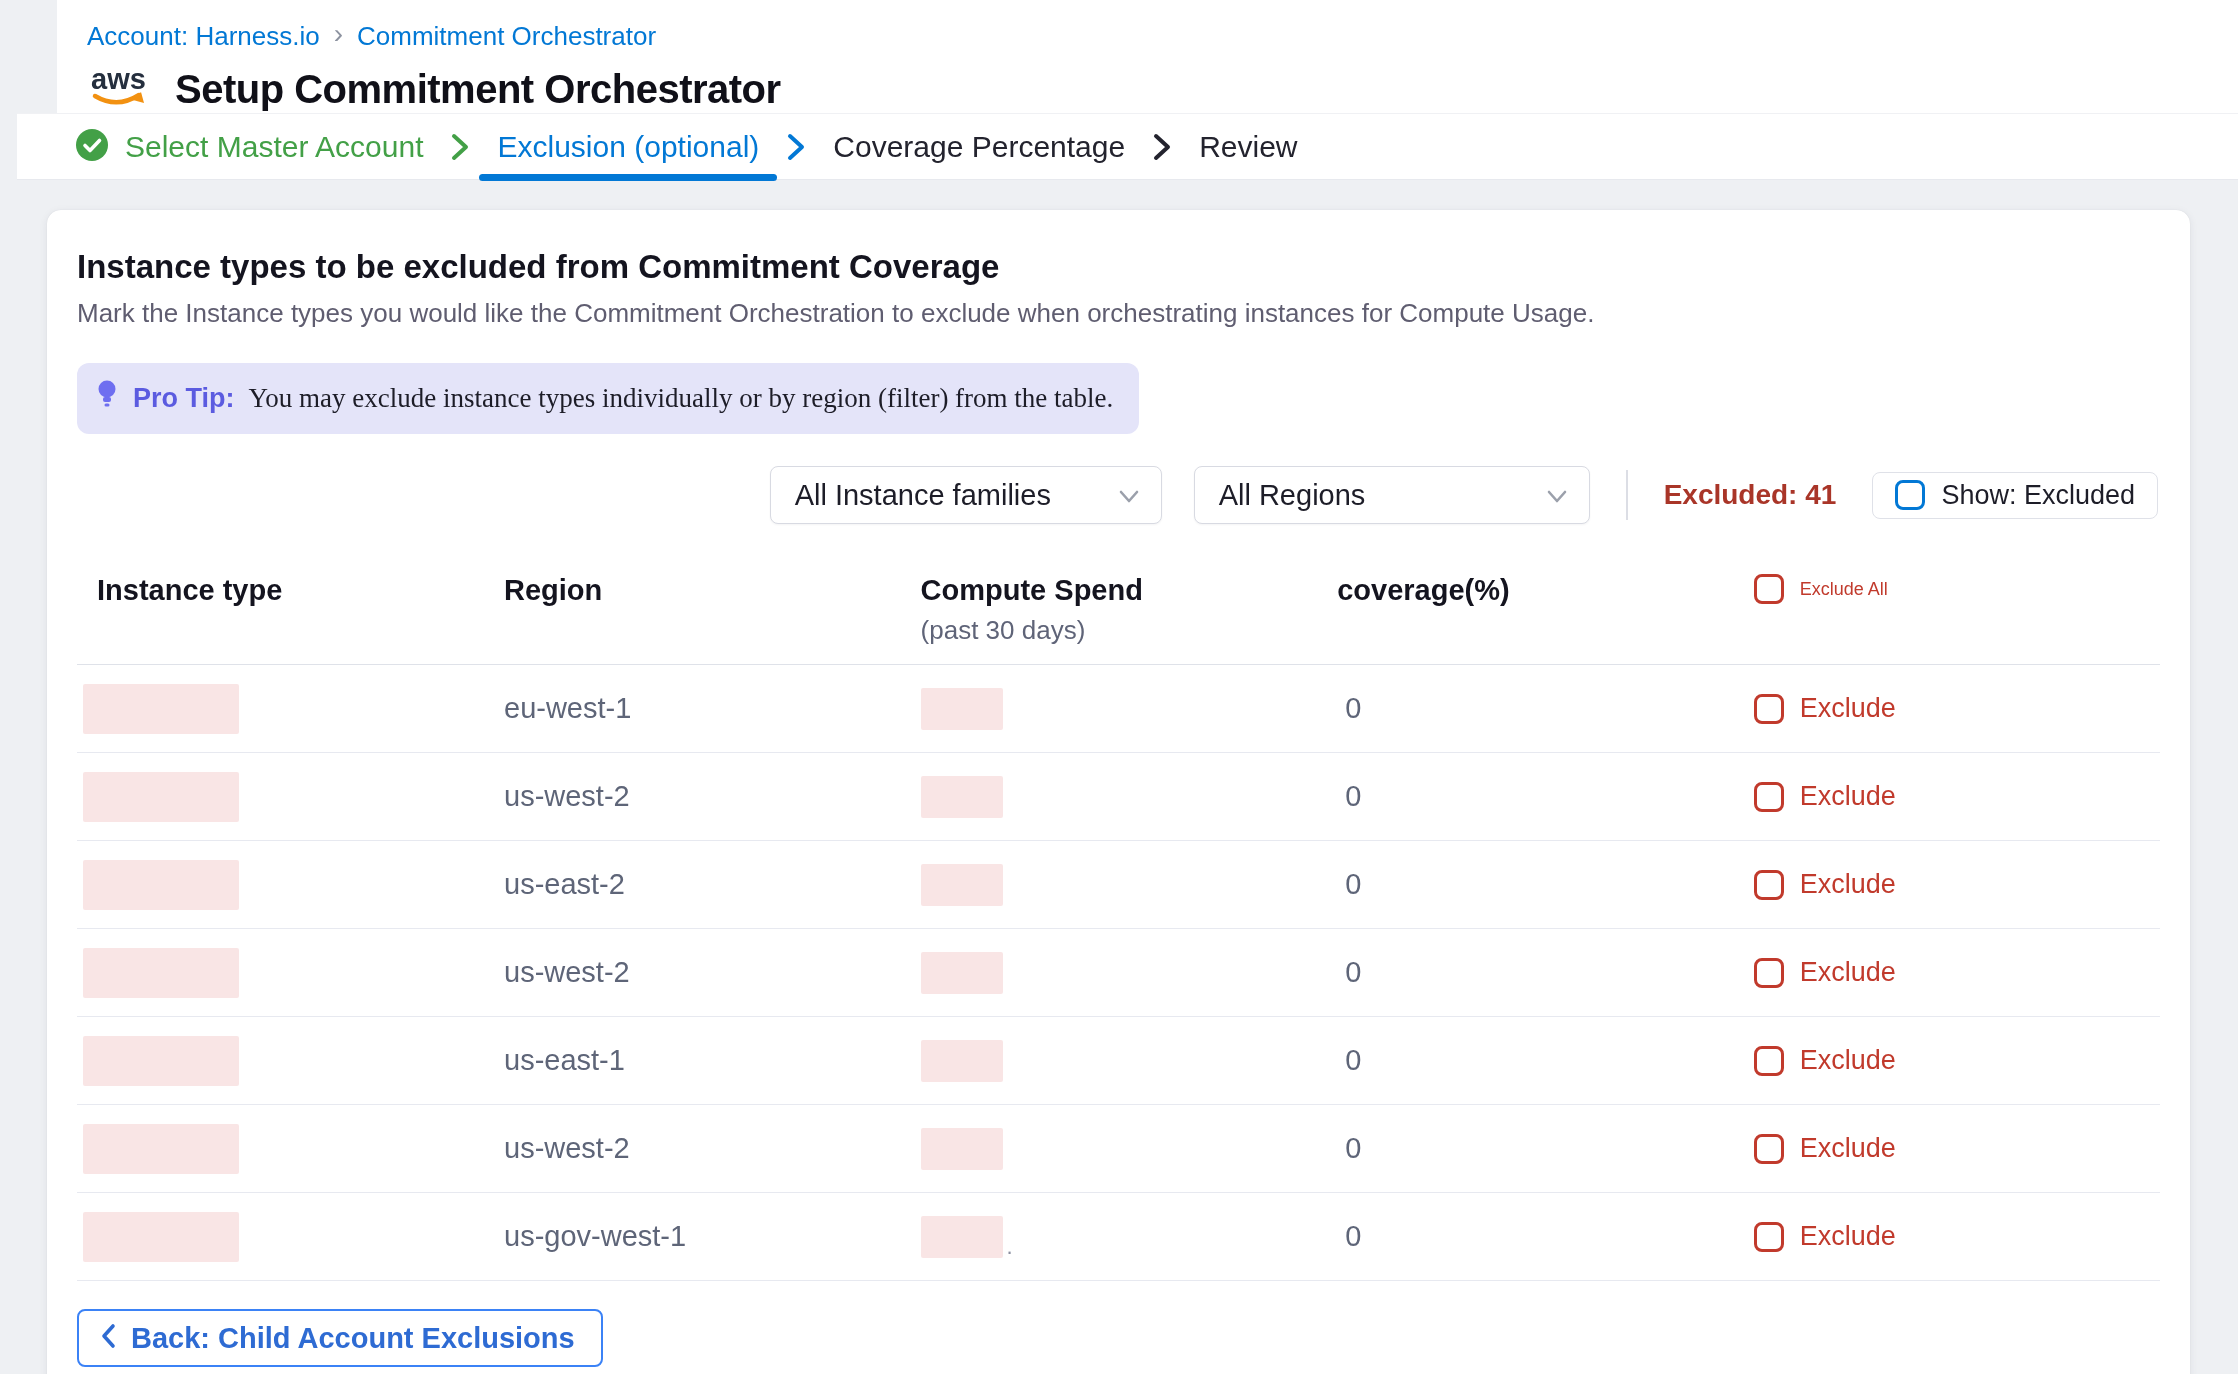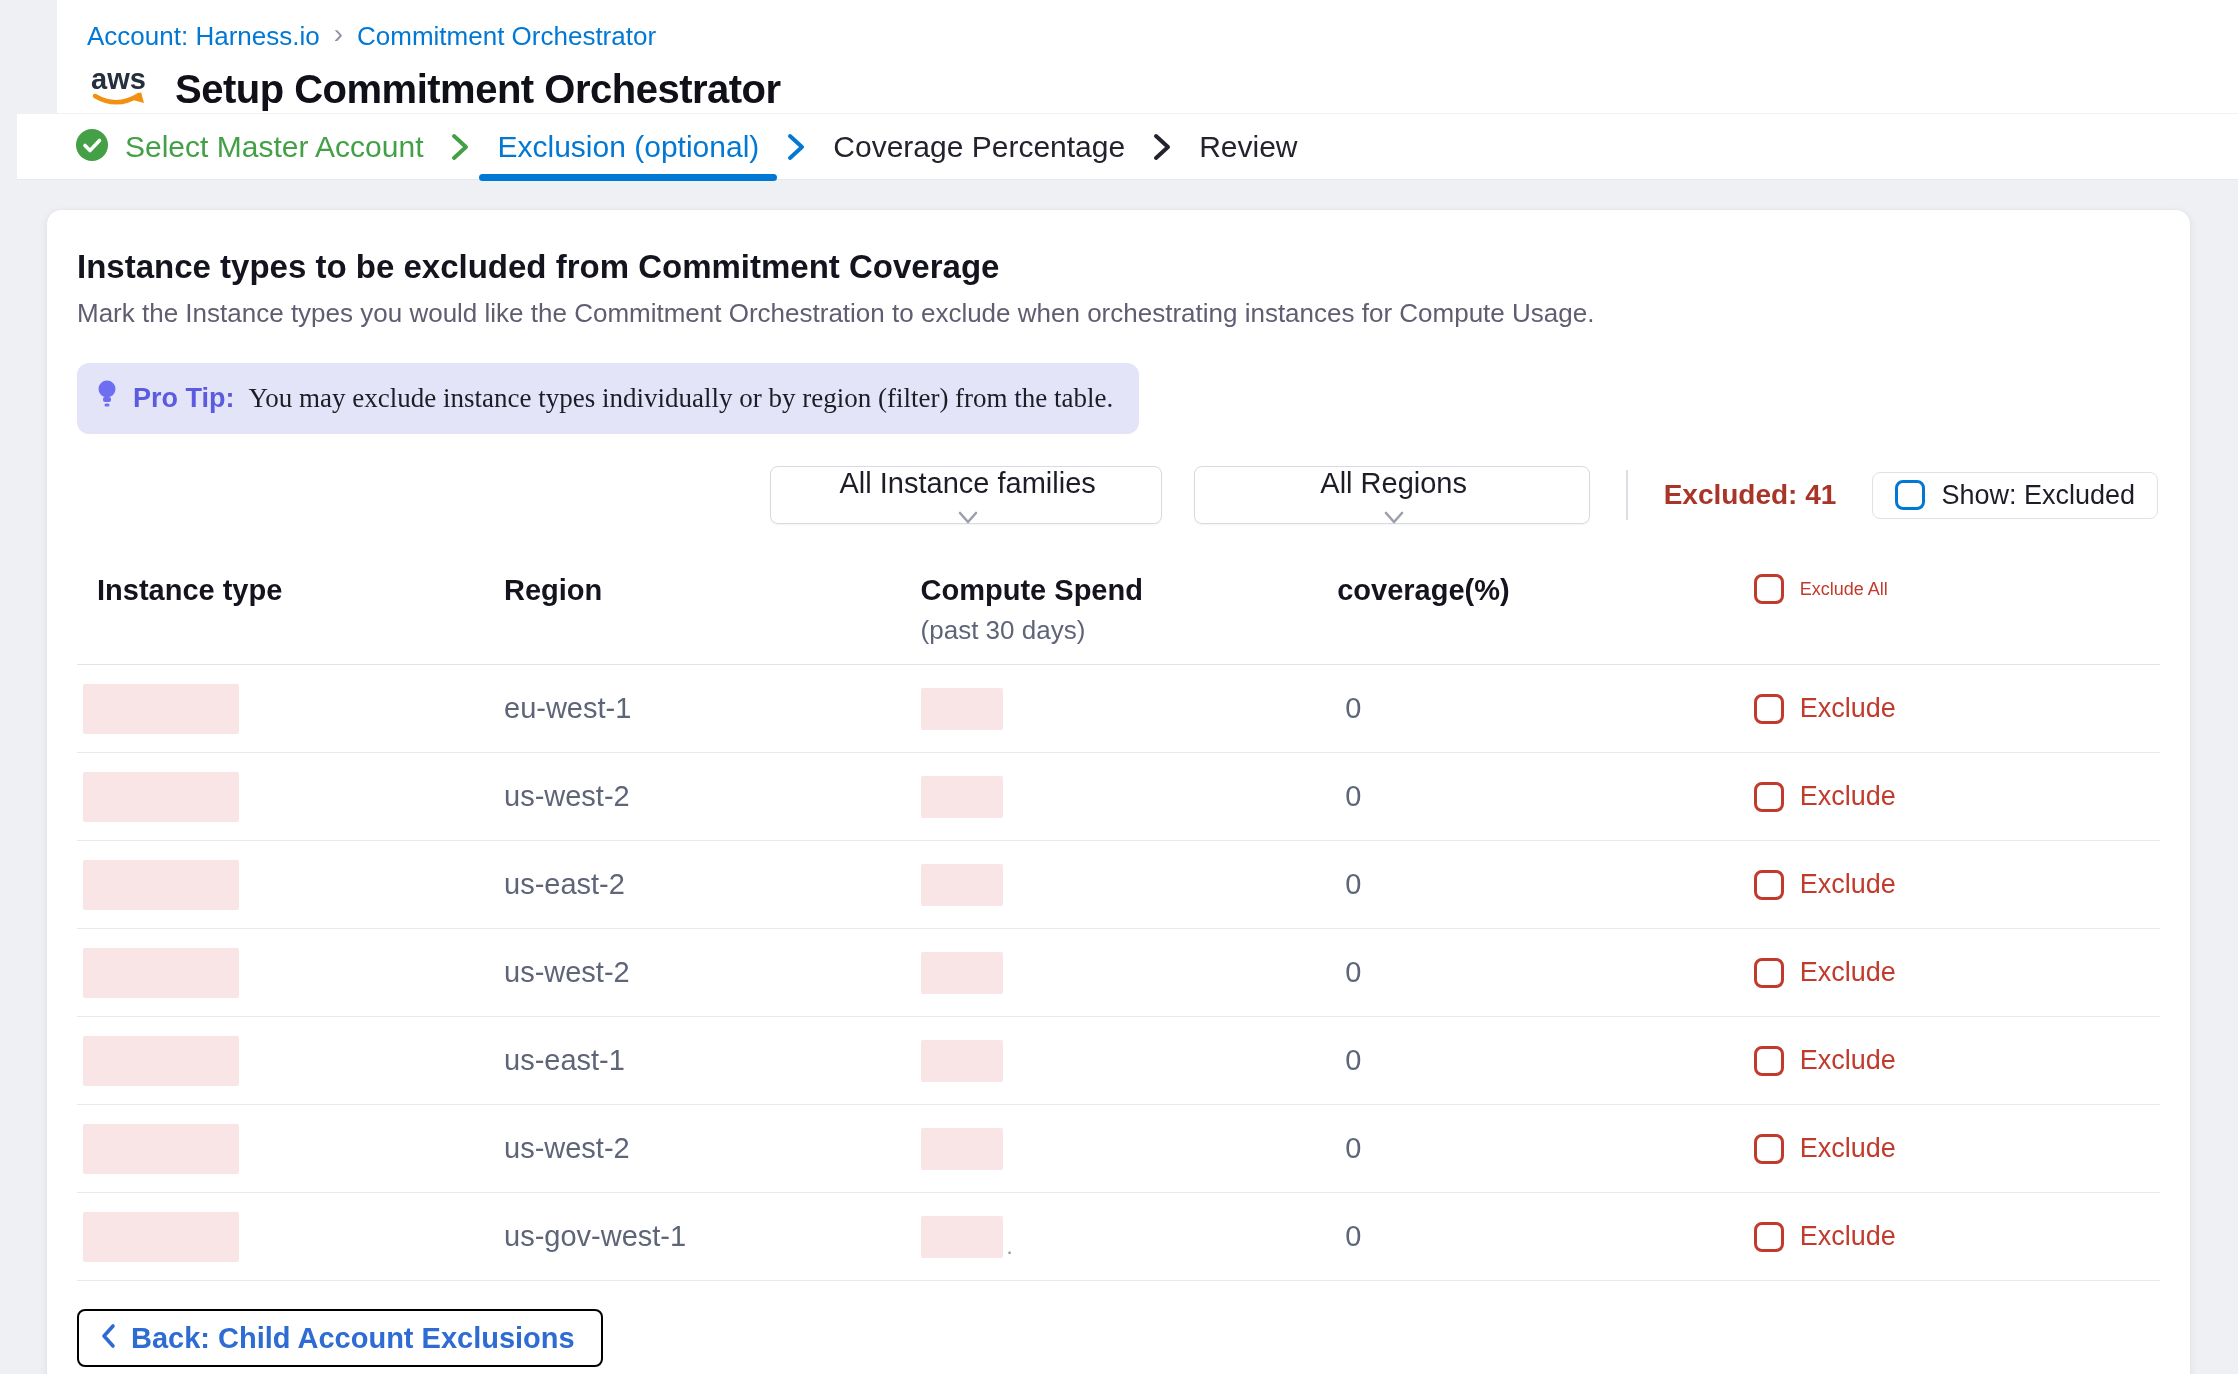--- a/index.html
+++ b/index.html
@@ -54,21 +54,21 @@
   .protip .protip-text { color:#1d1d28;font-family:Liberation Serif, serif; }
   
   .filters {
     margin-top:32px; display:flex; justify-content:flex-end; align-items:center; gap:24px;
     padding-right:2px;
   }
   .dropdown {
     height:58px; background:#fff; border:1px solid #d8dae2; border-radius:8px;
     box-shadow:0 1px 2px rgba(40,41,61,0.05);
     display:flex; align-items:center; justify-content:space-between;
-    padding:0 20px 0 24px; font-size:29px; color:#1d1d28; cursor:pointer;flex-direction:column;
+    padding:0 20px 0 24px; font-size:29px; color:#1d1d28; cursor:pointer;
   }
   .dropdown.families { width:392px; }
   .dropdown.regions { width:396px; margin-left:8px; }
   .v-divider { width:2px; height:50px; background:#dcdee5; margin:0 12px; }
   .excluded-count { font-size:28px; font-weight:bold; color:#a93528; white-space:nowrap; }
   .show-excluded {
     height:47px; background:#fff; border:1px solid #dfe1e8; border-radius:8px;
     display:flex; align-items:center; gap:16px; padding:0 22px; margin-left:12px;
     font-size:27px; color:#1d1d28; cursor:pointer;
   }
@@ -90,21 +90,21 @@
   .cell-coverage { padding-left:8px; }
   .cell-spend { display:flex; align-items:flex-end; gap:4px; }
   .redact-spend { width:82px; height:42px; background:#f9e5e5; border-radius:2px; }
   .spend-suffix { font-size:22px; color:#8b8fa0; line-height:1; }
   .cell-exclude { display:flex; align-items:center; gap:16px; }
   .cell-exclude .xlabel { font-size:27px; color:#c13a2c; }
   
   .back-btn {
     margin-top:28px; display:inline-flex; align-items:center; gap:14px;
     height:58px; padding:0 26px 0 20px; background:#fff;
-    border:2px solid #000000; border-radius:8px; cursor:pointer;
+    border:2px solid #3b82f6; border-radius:8px; cursor:pointer;
   }
   .back-btn .back-label { font-size:29px; font-weight:bold; color:#2e6bd3; white-space:nowrap; }
 </style>
 </head>
 <body>
 
 <div class="top-header">
   <div class="breadcrumb">
     <span class="crumb">Account: Harness.io</span>
     <span class="sep">›</span>

